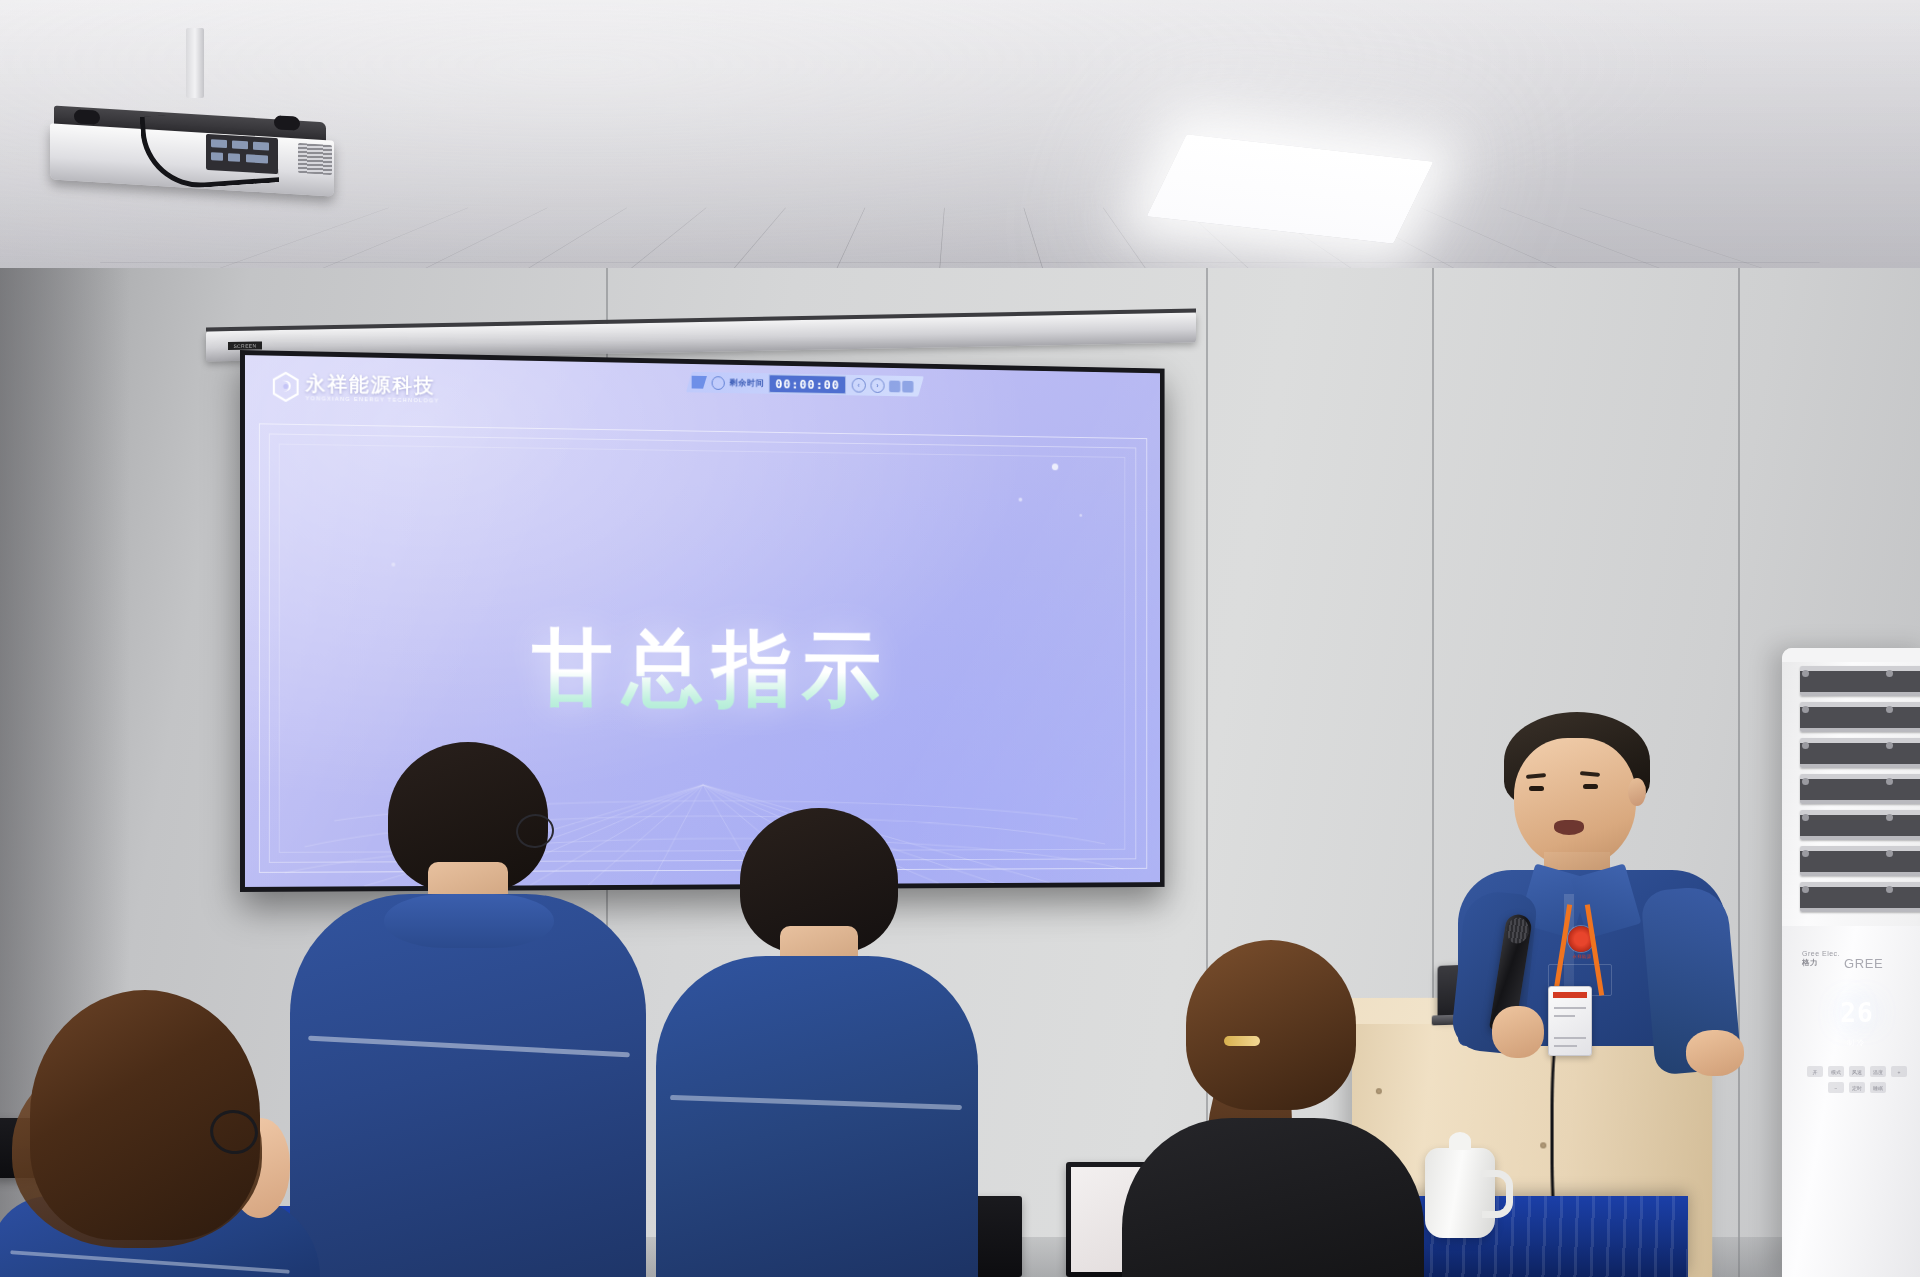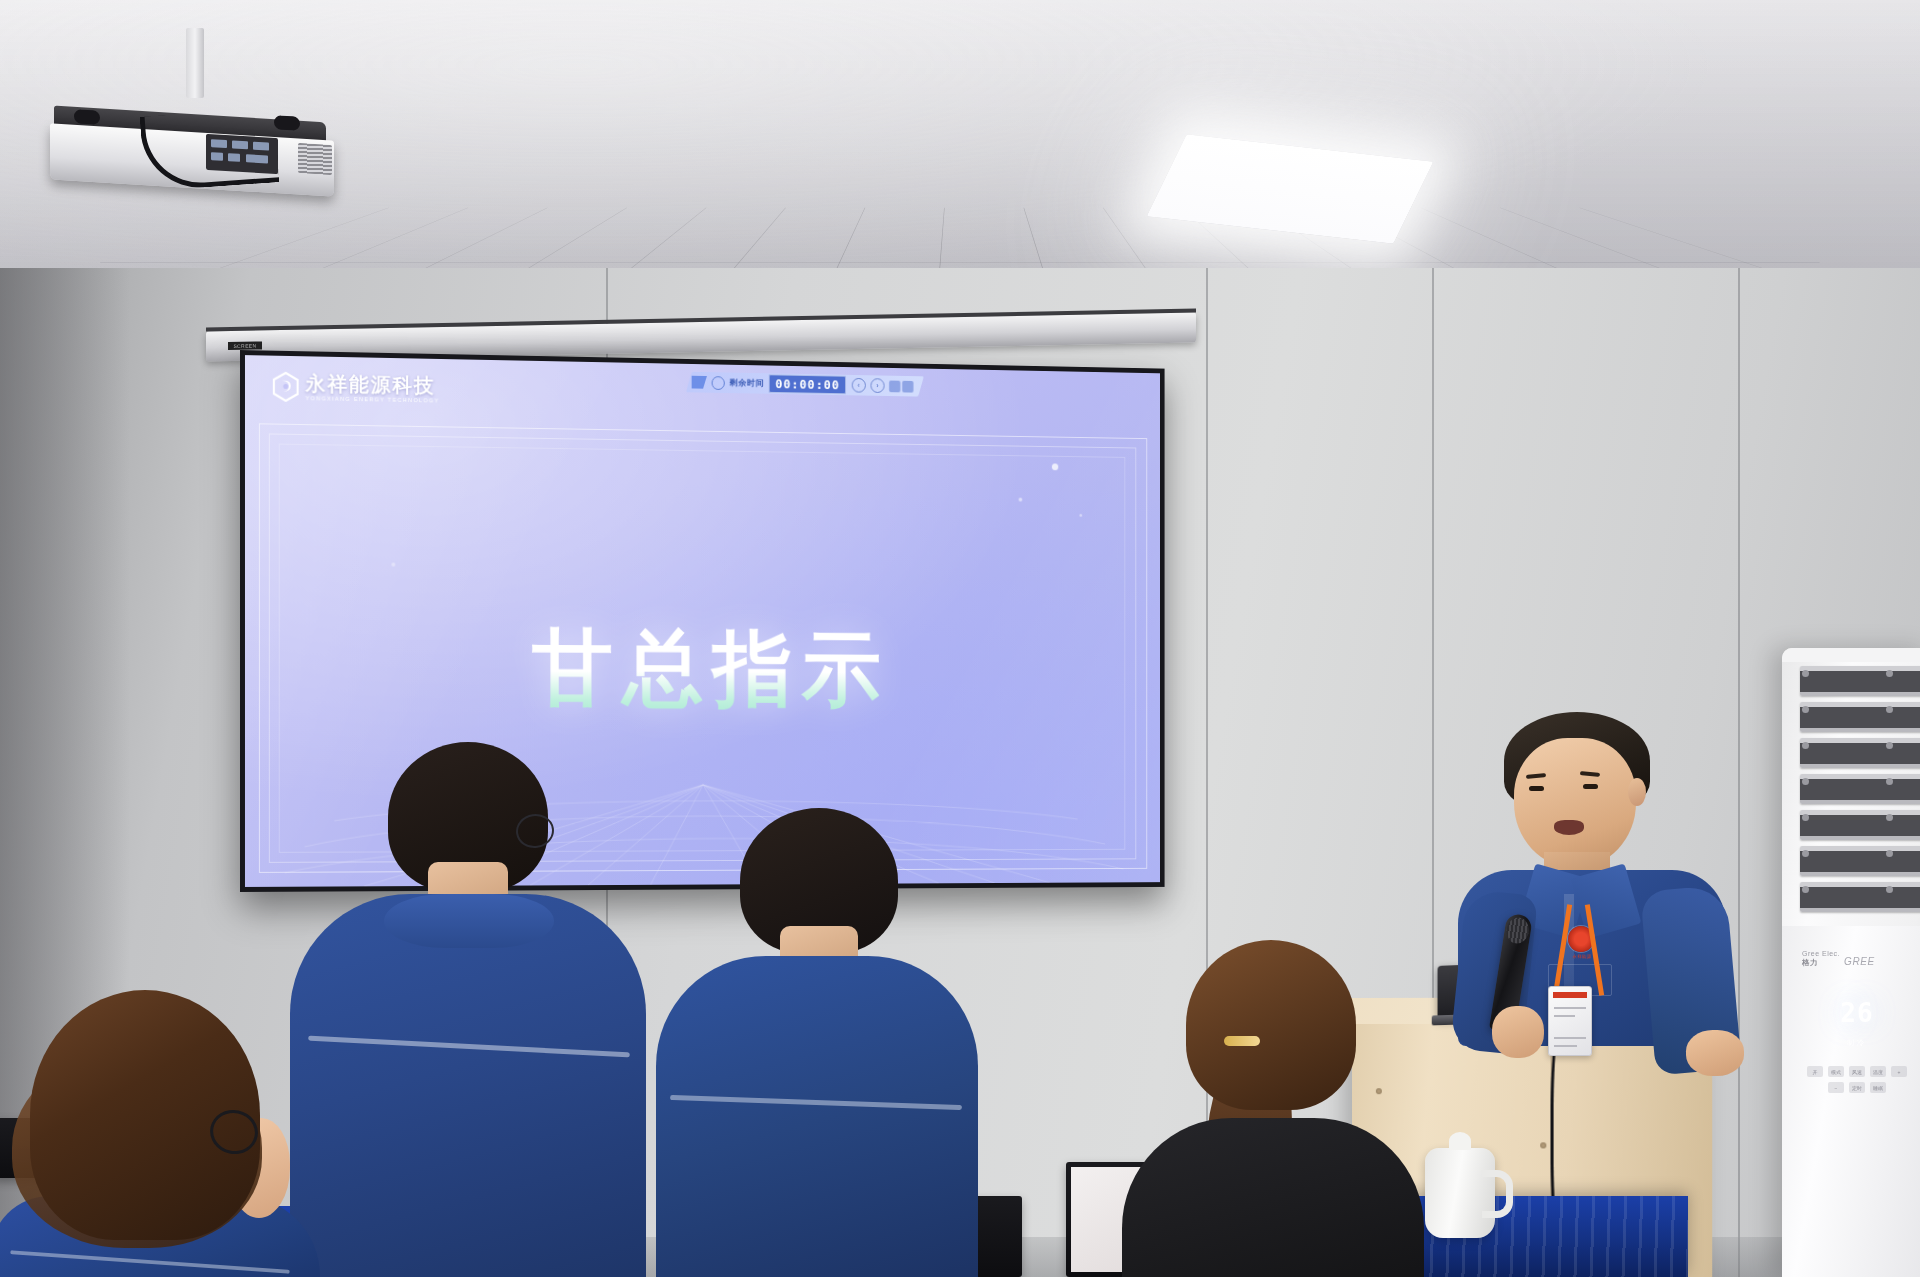--- a/index.html
+++ b/index.html
@@ -169,21 +169,21 @@
     background:linear-gradient(180deg,#cfcfd3 0 5px,#4d4d52 5px 26px,#b9b9be 26px 30px);
     border-radius:2px;box-shadow:0 1px 2px rgba(0,0,0,.25);}
   .ac-grille .sl:after{content:"";position:absolute;left:2px;top:4px;width:7px;height:7px;
     border-radius:50%;background:#9a9aa0;}
   .ac-grille .sl:before{content:"";position:absolute;left:86px;top:4px;width:7px;height:7px;
     border-radius:50%;background:#9a9aa0;}
   .ac-face{position:absolute;left:0;top:278px;width:100%;bottom:0;
     background:linear-gradient(100deg,#eeeef0,#fdfdfe 35%,#e6e6e9);}
   .ac-brandcn{position:absolute;left:20px;top:24px;font-size:7px;color:#9a9aa2;letter-spacing:.5px;}
   .ac-brandcn b{display:block;font-size:7.5px;color:#8b8b93;margin-top:1px;}
-  .ac-logo{position:absolute;left:62px;top:30px;font-size:10px;color:#a9a9b1;letter-spacing:.6px;font-style:italic;}
+  .ac-logo{position:absolute;left:62px;top:30px;font-size:13px;color:#a9a9b1;letter-spacing:.6px;}
   .ac-display{position:absolute;left:0;right:0;top:72px;text-align:center;
     font-family:"DejaVu Sans Mono",monospace;font-size:26px;color:#ffffff;font-weight:bold;
     text-shadow:0 0 12px rgba(255,255,255,.95),0 0 26px rgba(200,220,255,.7);letter-spacing:1px;}
   .ac-mode{position:absolute;left:0;right:0;top:112px;text-align:center;font-size:7px;
     color:#ffffff;letter-spacing:3px;text-shadow:0 0 8px rgba(255,255,255,.8);}
   .ac-keys{position:absolute;left:0;right:0;top:140px;display:flex;flex-wrap:wrap;
     justify-content:center;gap:5px;padding:0 22px;}
   .ac-key{width:16px;height:11px;border-radius:2px;background:rgba(170,170,178,.30);
     font-size:5px;color:#8e8e97;display:flex;align-items:center;justify-content:center;}
 

